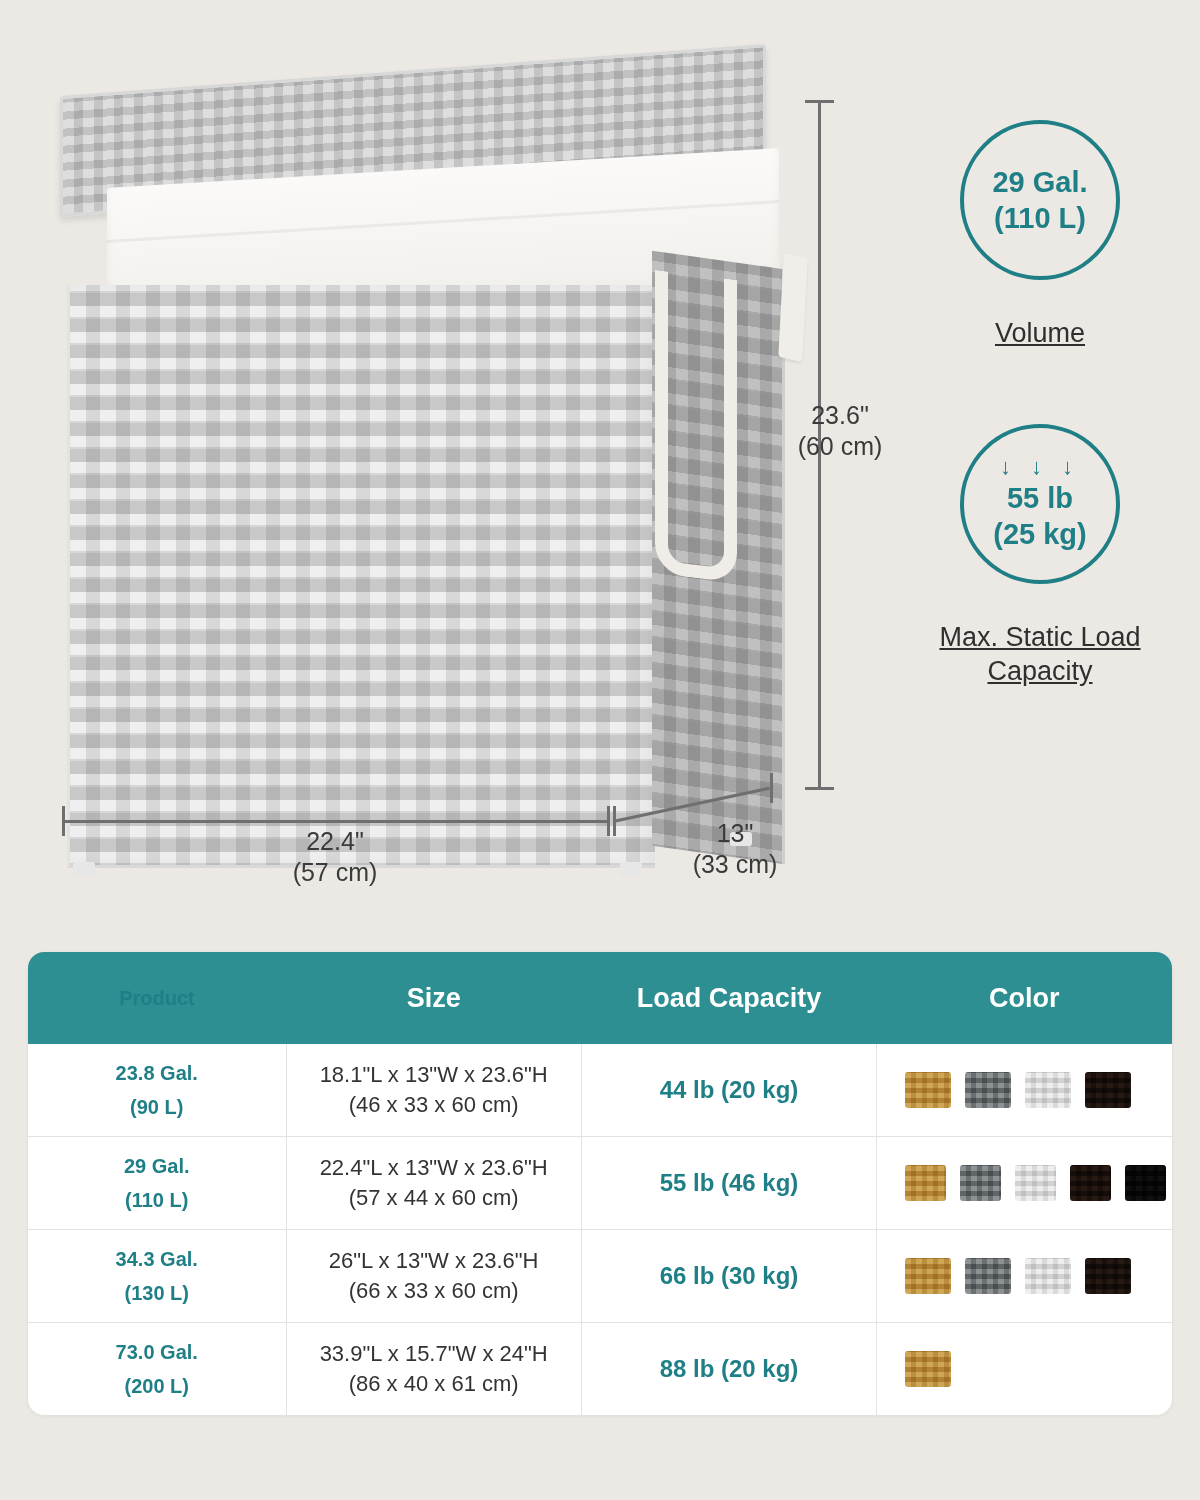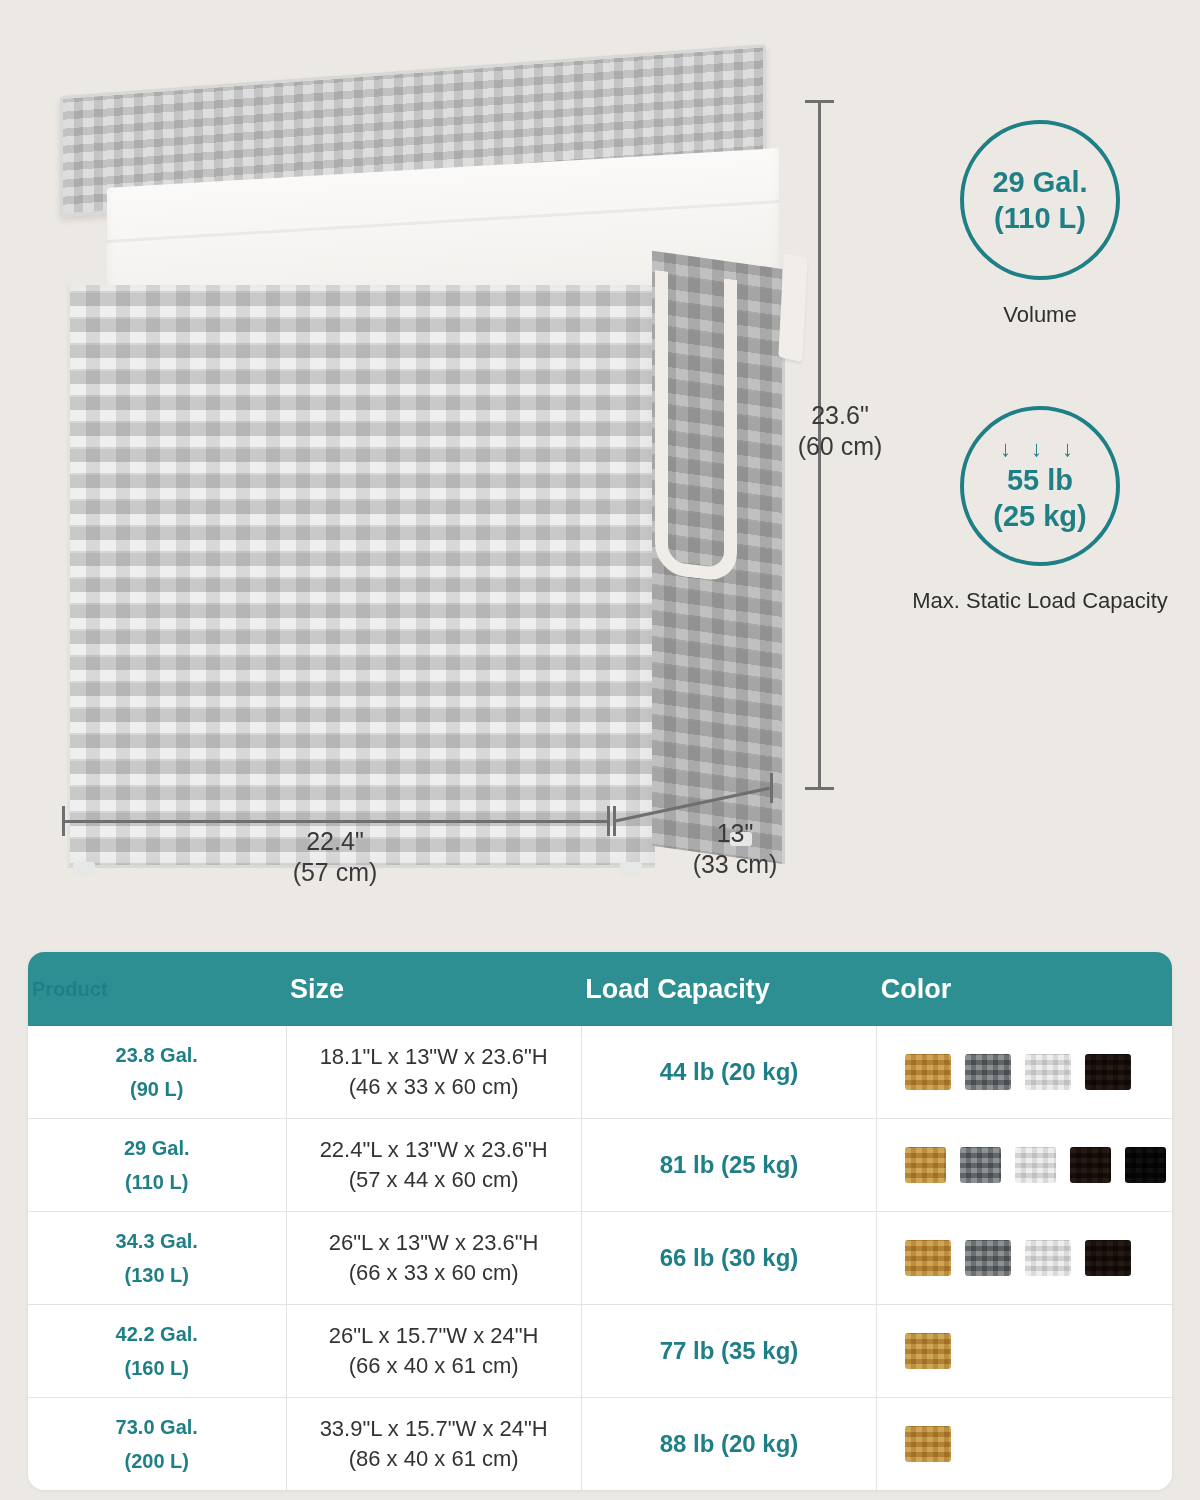--- a/index.html
+++ b/index.html
@@ -79,33 +79,33 @@
   .dim-label{position:absolute;font-size:25px;line-height:31px;color:#3a3a3a;text-align:center;}
 
   
   .badge-col{position:absolute;left:890px;top:120px;width:300px;text-align:center;}
   .circle{
     width:152px;height:152px;border-radius:50%;
     border:4px solid #1f7f86;margin:0 auto;
     display:flex;flex-direction:column;align-items:center;justify-content:center;
     color:#1f7f86;font-weight:bold;font-size:29px;line-height:36px;
   }
-  .badge-caption{font-size:22px;line-height:34px;color:#2f2f2f;margin-top:18px;}
+  .badge-caption{font-size:27px;line-height:34px;color:#2f2f2f;margin-top:36px;text-decoration:underline;}
   .arrows{font-size:22px;letter-spacing:7px;color:#1f7f86;line-height:20px;margin-bottom:3px;}
 
   
   #table-card{
     position:absolute;left:28px;top:952px;width:1144px;
     background:#ffffff;border-radius:16px;overflow:hidden;
     box-shadow:0 1px 4px rgba(0,0,0,.06);
   }
   table{border-collapse:collapse;width:100%;table-layout:fixed;}
   thead th{
     background:#2e8f93;color:#fff;font-size:27px;font-weight:bold;
-    padding:20px 4px;text-align:left;
+    padding:29px 4px;text-align:center;
   }
   tbody td{
     border-bottom:1px solid #e3e3e3;
     border-right:1px solid #e3e3e3;
     text-align:center;vertical-align:middle;
     padding:12px 6px;
   }
   tbody tr:last-child td{border-bottom:none;}
   tbody td:last-child{border-right:none;}
   .c-product{color:#1f7f86;font-size:20px;font-weight:bold;line-height:34px;width:250px;}
@@ -231,21 +231,21 @@
       </tr>
       <tr>
         <td class="c-product">
           <span>29 Gal.</span><br>
           <span>(110 L)</span>
         </td>
         <td class="c-size">
           <span>22.4"L x 13"W x 23.6"H</span><br>
           <span>(57 x 44 x 60 cm)</span>
         </td>
-        <td class="c-load">81 lb (25 kg)</td>
+        <td class="c-load">55 lb (46 kg)</td>
         <td>
           <div class="swatches">
             <div class="sw natural"></div>
             <div class="sw gray"></div>
             <div class="sw white"></div>
             <div class="sw brown"></div>
             <div class="sw black"></div>
           </div>
         </td>
       </tr>
@@ -263,36 +263,20 @@
           <div class="swatches">
             <div class="sw natural"></div>
             <div class="sw gray"></div>
             <div class="sw white"></div>
             <div class="sw brown"></div>
           </div>
         </td>
       </tr>
       <tr>
         <td class="c-product">
-          <span>42.2 Gal.</span><br>
-          <span>(160 L)</span>
-        </td>
-        <td class="c-size">
-          <span>26"L x 15.7"W x 24"H</span><br>
-          <span>(66 x 40 x 61 cm)</span>
-        </td>
-        <td class="c-load">77 lb (35 kg)</td>
-        <td>
-          <div class="swatches">
-            <div class="sw natural"></div>
-          </div>
-        </td>
-      </tr>
-      <tr>
-        <td class="c-product">
           <span>73.0 Gal.</span><br>
           <span>(200 L)</span>
         </td>
         <td class="c-size">
           <span>33.9"L x 15.7"W x 24"H</span><br>
           <span>(86 x 40 x 61 cm)</span>
         </td>
         <td class="c-load">88 lb (20 kg)</td>
         <td>
           <div class="swatches">

